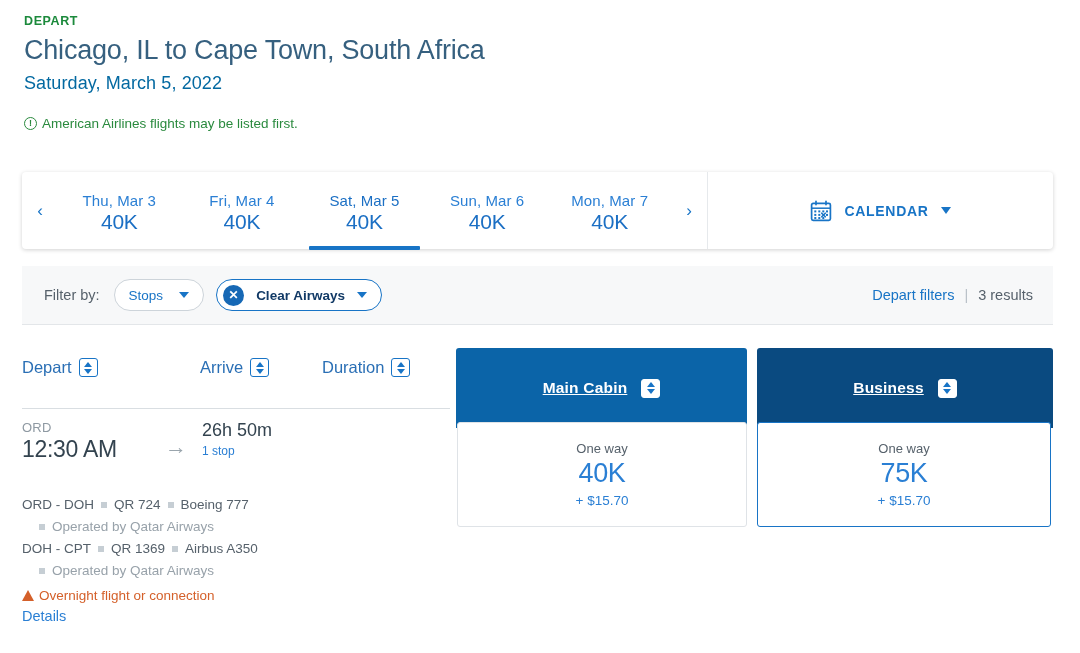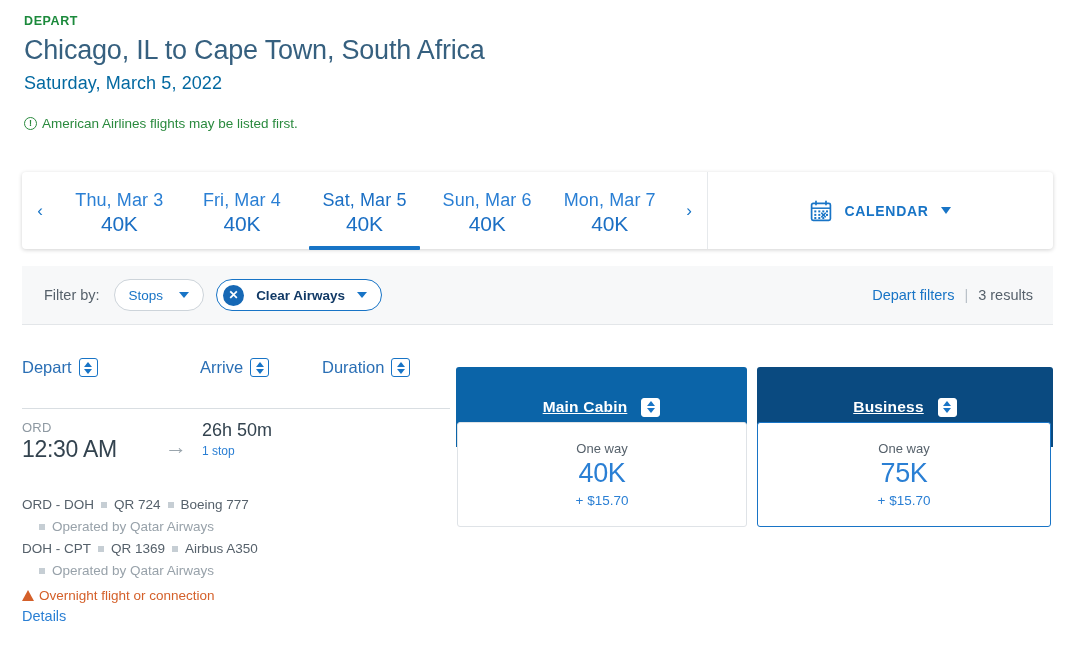--- a/index.html
+++ b/index.html
@@ -53,21 +53,21 @@
   .chev {
     width: 36px; display: flex; align-items: center; justify-content: center;
     color: #1874c6; font-size: 17px; cursor: pointer; user-select: none;
   }
   .dates { flex: 1; display: flex; }
   .date-tab {
     flex: 1; display: flex; flex-direction: column; align-items: center;
     justify-content: center; position: relative; cursor: pointer; padding-top: 4px;
   }
   .date-tab .d-day {
-    font-size: 18px; color: #2a7fd4; margin-bottom: 1px; letter-spacing: .1px;
+    font-size: 15px; color: #2a7fd4; margin-bottom: 1px; letter-spacing: .1px;
   }
   .date-tab .d-price {
     font-size: 21px; color: #1b6fc4; letter-spacing: -.2px;
   }
   .date-tab.active .d-day { color: #1b6fc4; }
   .date-tab.active::after {
     content: ""; position: absolute; left: 6px; right: 6px; bottom: -1px;
     height: 4px; background: #1874c6; border-radius: 1px;
   }
   .cal-zone {
@@ -137,21 +137,21 @@
   }
   .sortbox i {
     display: block; width: 0; height: 0;
     border-left: 4.5px solid transparent; border-right: 4.5px solid transparent;
   }
   .sortbox i.up { border-bottom: 5px solid #1874c6; }
   .sortbox i.dn { border-top: 5px solid #1874c6; }
   .sortbox.on-dark { border-color: #fff; background: #fff; }
 
   .cabin-head {
-    position: absolute; top: 367px; height: 80px; border-radius: 3px 3px 0 0;
+    position: absolute; top: 348px; height: 80px; border-radius: 3px 3px 0 0;
     display: flex; align-items: center; justify-content: center; gap: 14px;
     cursor: pointer;
   }
   .cabin-head .c-label {
     font-size: 15.5px; font-weight: bold; color: #fff;
     text-decoration: underline; letter-spacing: .2px;
   }
   #cabin-main { left: 456px; width: 291px; background: #0b64a8; }
   #cabin-biz  { left: 757px; width: 296px; background: #0a4a80; }
 

